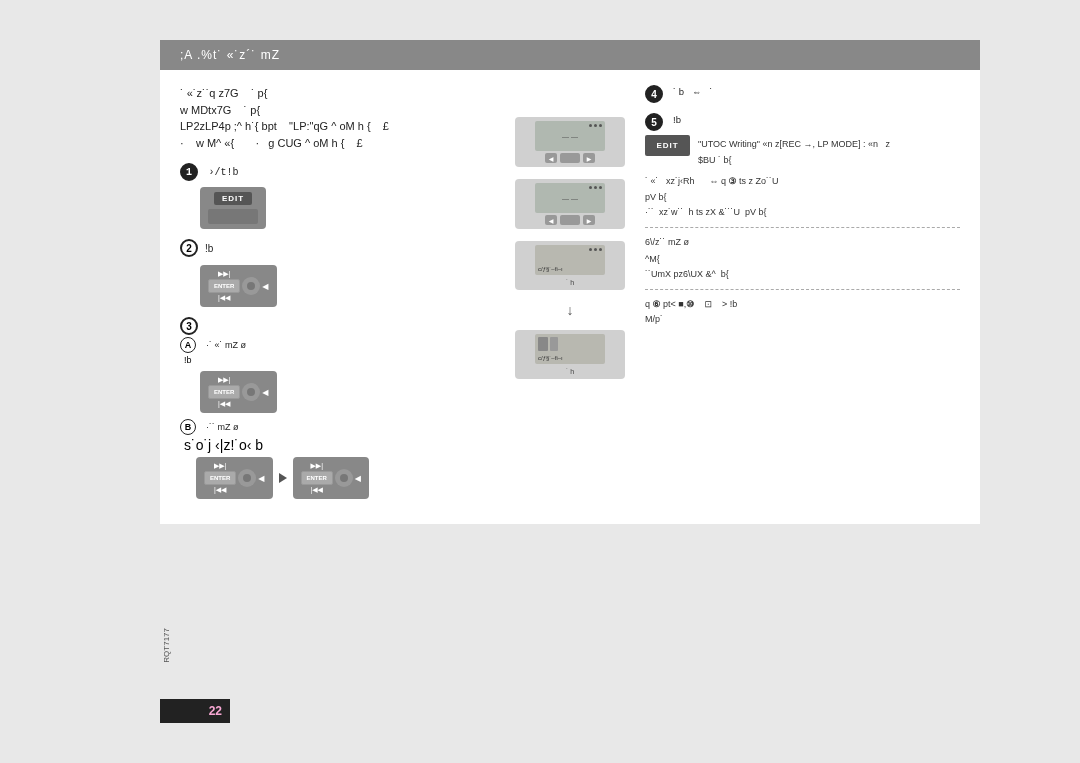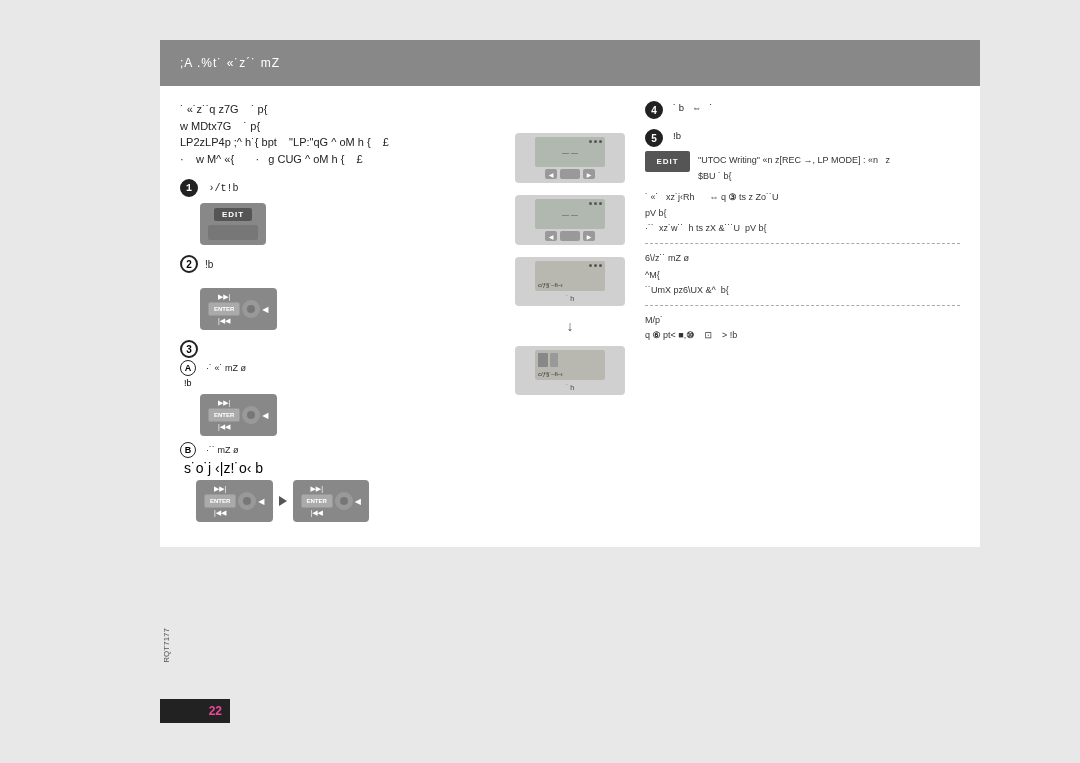--- a/index.html
+++ b/index.html
@@ -33,21 +33,21 @@
       color: #ffffff;
       padding: 18px 20px 16px 20px;
       font-size: 22px;
       font-weight: bold;
       letter-spacing: 2px;
     }
 
     .subtitle-bar {
       background: #888888;
       color: #ffffff;
-      padding: 16px 20px;
+      padding: 8px 20px;
       font-size: 12px;
       letter-spacing: 1px;
     }
 
     .content-area {
       display: flex;
       padding: 15px 20px;
       gap: 10px;
     }
 
@@ -288,21 +288,21 @@
       line-height: 1.4;
       margin: 3px 0;
     }
 
     .bottom-bar {
       position: absolute;
       bottom: 40px;
       left: 160px;
       width: 70px;
       background: #222;
-      color: #ec4899;
+      color: #f9a8d4;
       font-size: 12px;
       font-weight: bold;
       padding: 5px 8px;
       text-align: right;
     }
 
     .model-number {
       position: absolute;
       bottom: 100px;
       left: 162px;
@@ -358,21 +358,21 @@
           </div>
           <div class="device-diagram">
             <div class="device-box">
               <div class="device-edit-btn">EDIT</div>
               <div style="background:#777; width:50px; height:15px; border-radius:2px; margin-top:2px;"></div>
             </div>
           </div>
         </div>
 
         <div class="step-section">
-          <div style="margin-bottom:15px;">
+          <div style="margin-bottom:8px;">
             <span class="step-number">2</span>
             <span class="step-label">!b</span>
           </div>
           <div class="device-diagram">
             <div class="device-box">
               <div class="device-controls">
                 <div style="display:flex;flex-direction:column;gap:1px;align-items:center;">
                   <div style="font-size:7px; color:#fff;">▶▶|</div>
                   <div class="ctrl-btn enter">ENTER</div>
                   <div style="font-size:7px; color:#fff;">|◀◀</div>
@@ -544,22 +544,22 @@
           <div class="note-text">·˙˙ &nbsp;xz˙w˙˙ &nbsp;h ts zX &amp;˙˙˙U &nbsp;pV b{</div>
 
           <div class="dashed-line"></div>
 
           <div class="note-text" style="margin-bottom:4px;">6\/z˙˙ mZ ø</div>
           <div class="note-text">^M{</div>
           <div class="note-text">˙˙UmX pz6\UX &amp;^ &nbsp;b{</div>
 
           <div class="dashed-line"></div>
 
+          <div class="note-text">q <strong>⑥</strong> pt&lt; ■,<strong>⑩</strong> &nbsp;&nbsp; ⊡ &nbsp;&nbsp; &gt; !b</div>
           <div class="note-text" style="margin-bottom:3px;">M/p˙</div>
-          <div class="note-text">q <strong>⑥</strong> pt&lt; ■,<strong>⑩</strong> &nbsp;&nbsp; ⊡ &nbsp;&nbsp; &gt; !b</div>
         </div>
 
       </div>
 
     </div>
   </div>
 
   <div class="bottom-bar">
     <span>22</span>
   </div>

